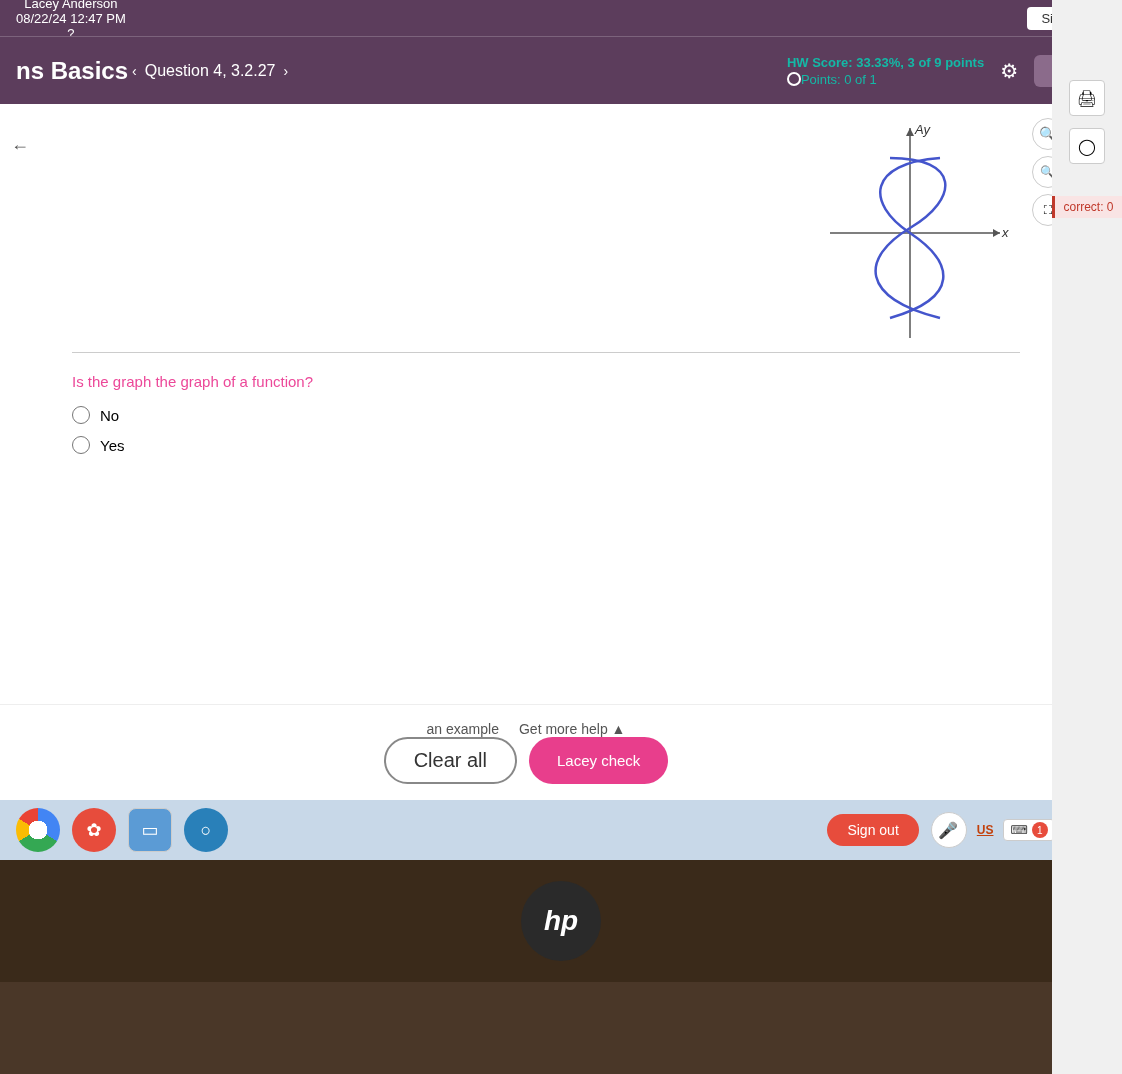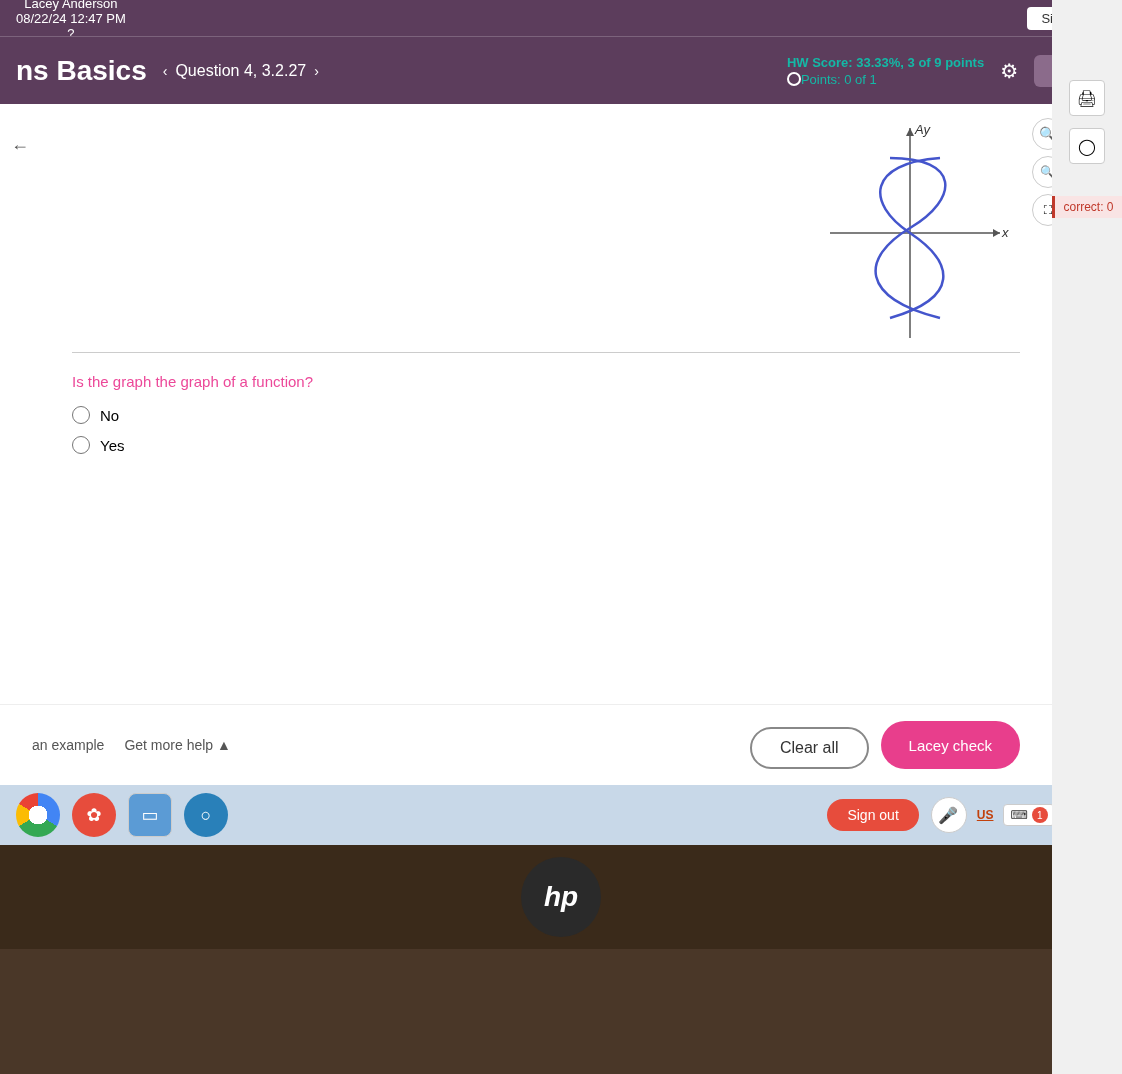--- a/index.html
+++ b/index.html
@@ -38,21 +38,21 @@
     .nav-bar {
       background: #5c3d5c;
       color: white;
       display: flex;
       align-items: center;
       padding: 8px 16px;
       height: 68px;
       border-top: 1px solid rgba(255,255,255,0.2);
       position: relative;
     }
-    .nav-title { font-size: 28px; font-weight: bold; margin-right: 16px; }
+    .nav-title { font-size: 24px; font-weight: bold; margin-right: 4px; }
     .nav-question { font-size: 16px; display: flex; align-items: center; gap: 8px; }
     .nav-question .chevron { cursor: pointer; font-size: 14px; }
 
     .nav-score-block {
       margin-left: auto;
       display: flex;
       flex-direction: column;
       align-items: flex-start;
       font-size: 13px;
       color: #14b8a6;
@@ -201,35 +201,35 @@
 
     
     .bottom-bar {
       background: white;
       padding: 16px 32px;
       display: flex;
       align-items: center;
       justify-content: space-between;
       border-top: 1px solid #eee;
       margin-right: 70px;
+      flex-direction: column;
     }
     .bottom-left { display: flex; align-items: center; gap: 20px; font-size: 14px; color: #555; }
     .bottom-left .example-link { color: #555; }
     .get-help { color: #555; cursor: pointer; display: flex; align-items: center; gap: 4px; }
 
     .bottom-right { display: flex; gap: 12px; }
     .clear-all-btn {
       border: 2px solid #888;
       background: white;
       color: #333;
       padding: 10px 28px;
       border-radius: 24px;
-      font-size: 16px;
-      cursor: pointer;
-      margin-top: 6px;
+      font-size: 20px;
+      cursor: pointer;
     }
     .final-check-btn {
       background: #e83e8c;
       color: white;
       border: none;
       padding: 10px 28px;
       border-radius: 24px;
       font-size: 15px;
       cursor: pointer;
     }
@@ -296,21 +296,21 @@
       display: flex; align-items: center; gap: 4px;
     }
     .taskbar-date { font-size: 13px; color: #333; }
 
     
     .hp-area {
       background: #3a2a1a;
       display: flex;
       align-items: center;
       justify-content: center;
-      height: 104px;
+      height: 122px;
     }
     .hp-logo {
       width: 80px; height: 80px;
       border-radius: 50%;
       background: #2a2a2a;
       display: flex; align-items: center; justify-content: center;
       color: white;
       font-size: 28px;
       font-style: italic;
       font-weight: bold;

